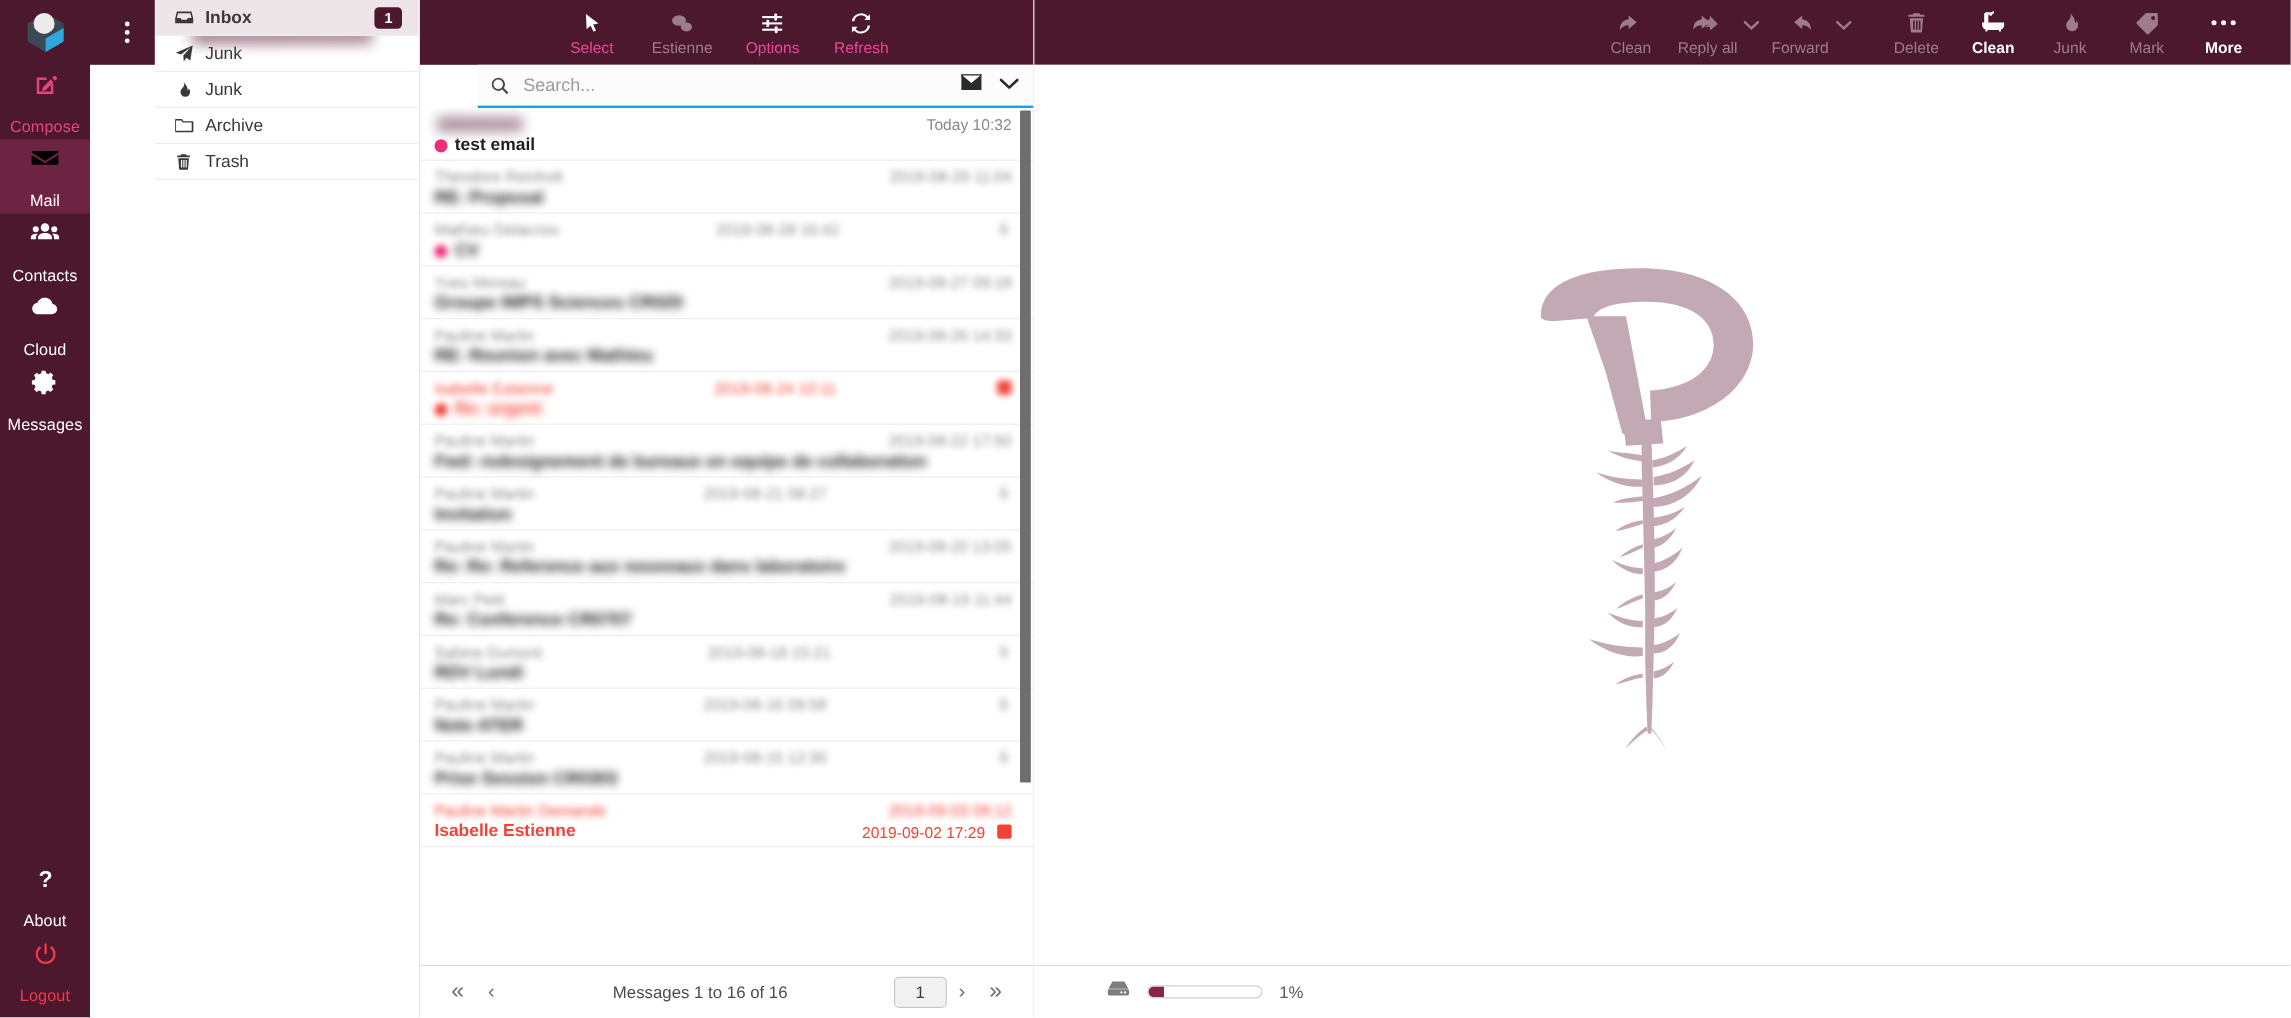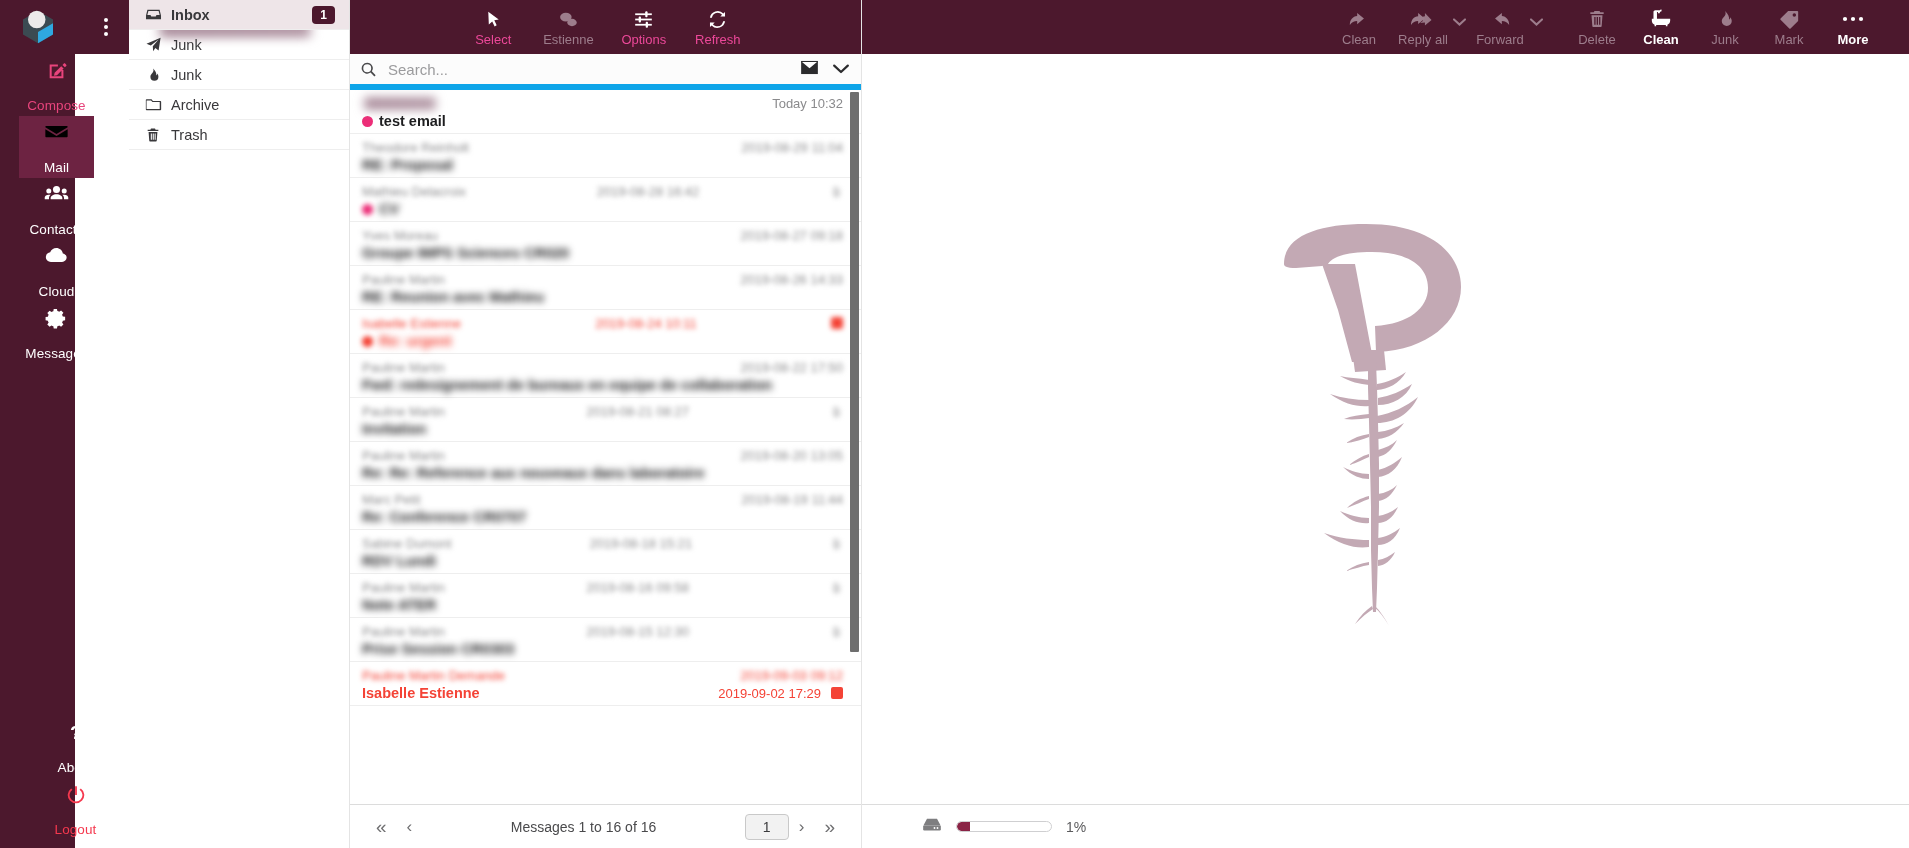--- a/index.html
+++ b/index.html
@@ -27,21 +27,20 @@
     height: 54px; width: 100%;
     display: flex; align-items: center; justify-content: center;
   }
   .rail-item {
     width: 100%; height: 62px;
     display: flex; flex-direction: column; align-items: center; justify-content: center;
     gap: 17px;
     color: #fff;
     cursor: pointer;
     text-decoration: none;
-    margin-left: 38px;
   }
   .rail-item .ri-ico { height: 24px; display: flex; align-items: flex-end; justify-content: center; }
   .rail-item .ri-lbl { font-size: 13.5px; line-height: 14px; letter-spacing: .1px; }
   .rail-item.accent .ri-ico svg { fill: #e8447c; }
   .rail-item.accent .ri-lbl { color: #e8447c; }
   .rail-item.selected { background: #6d2342; }
   .rail-item.danger .ri-ico svg { fill: #f5384e; }
   .rail-item.danger .ri-lbl { color: #f5384e; }
   .rail-spacer { flex: 1 1 auto; }
   .rail-bottom { width: 100%; padding-bottom: 8px; }
@@ -110,22 +109,23 @@
   .tb-btn .tb-ico { height: 24px; display: flex; align-items: center; justify-content: center; }
   .tb-btn .tb-ico svg { fill: #fff; }
   .tb-btn .tb-lbl { font-size: 13px; color: #ec4899; line-height: 14px; }
   .tb-btn.dim .tb-ico svg { fill: #9d7d8c; }
   .tb-btn.dim .tb-lbl { color: #9d7d8c; }
 
   .search-bar {
     height: 36px; flex: 0 0 36px;
     display: flex; align-items: center;
     padding: 0 12px 0 10px;
-    border-bottom: 6px solid #0ea5e9;
+    border-bottom: 2px solid #0ea5e9;
     background: #fcfcfc;
+    margin-left: 48px;
   }
   .search-bar .s-ico { flex: 0 0 26px; display: flex; align-items: center; }
   .search-bar .s-ico svg { fill: #4a4a4c; }
   .search-bar input {
     flex: 1 1 auto; border: 0; outline: none; background: transparent;
     font-size: 15px; color: #4a4a4c;
     font-family: "Liberation Sans", "DejaVu Sans", sans-serif;
   }
   .search-bar input::placeholder { color: #9b9b9d; }
   .search-bar .s-right { display: flex; align-items: center; gap: 14px; }

